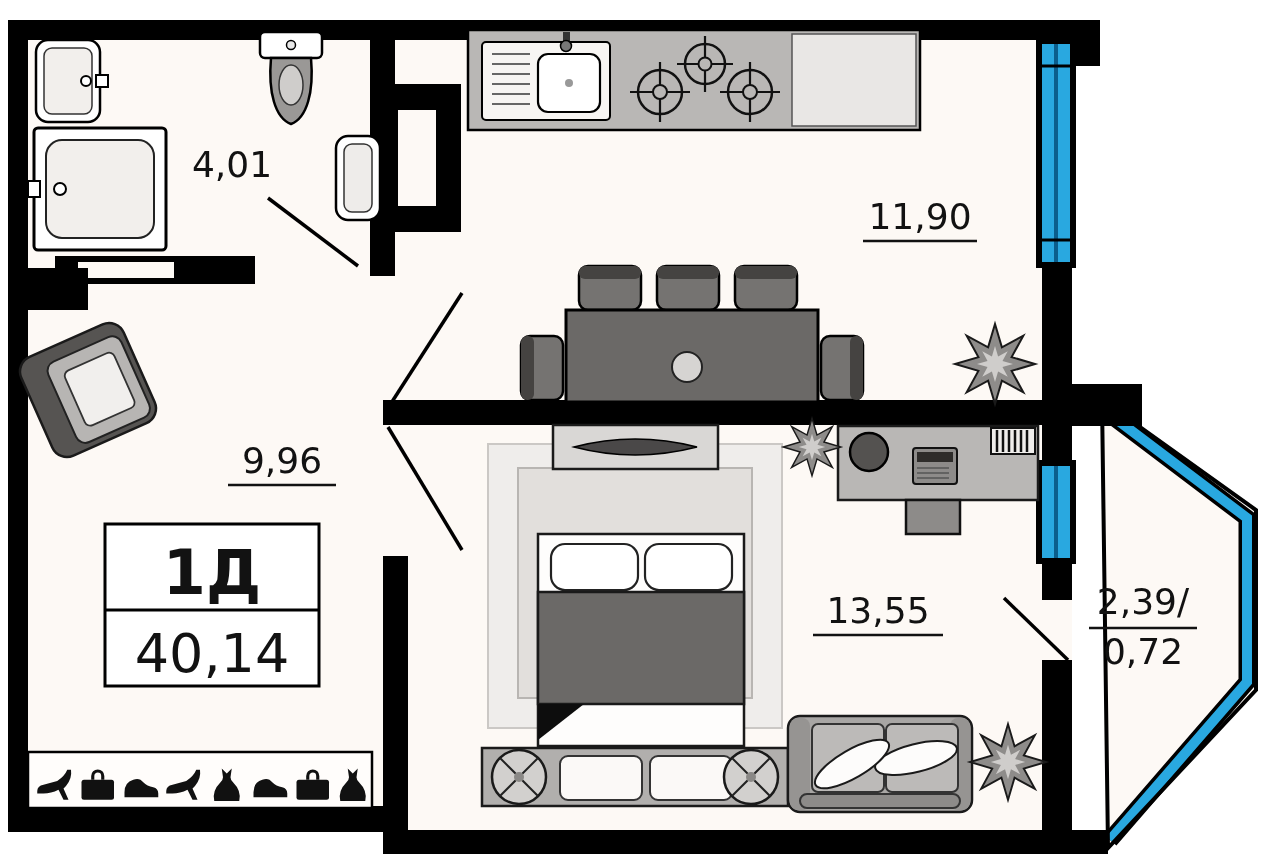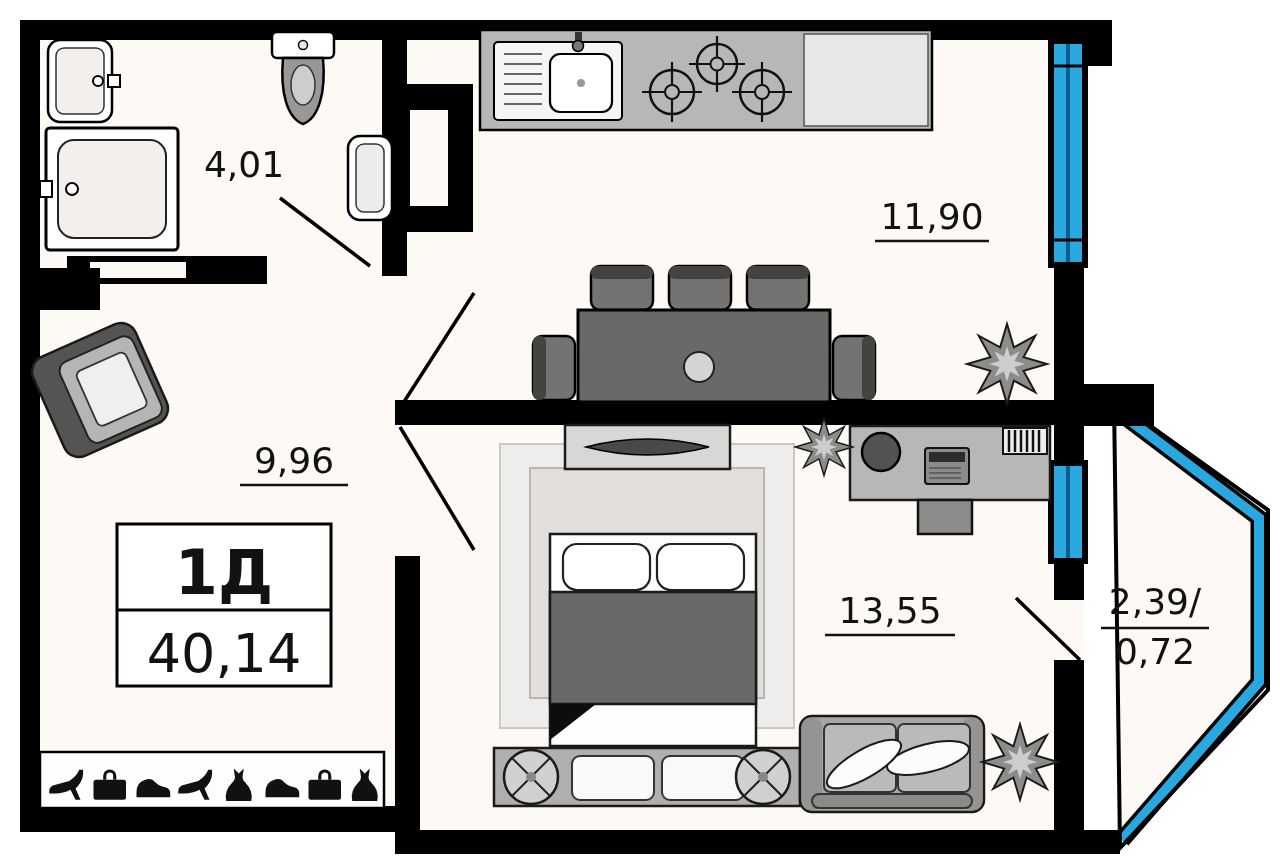--- a/index.html
+++ b/index.html
@@ -1,16 +1,16 @@
 <!DOCTYPE html>
 <html><head>
 <meta charset="utf-8">
 <style>
   html,body{margin:0;padding:0;background:#ffffff;}
-  .plan-wrap{width:1244px;height:861px;position:relative;font-family:"DejaVu Sans","Liberation Sans",sans-serif;padding-left:12px;}
+  .plan-wrap{width:1244px;height:861px;position:relative;font-family:"DejaVu Sans","Liberation Sans",sans-serif;}
   svg{display:block;}
   text{font-family:"DejaVu Sans","Liberation Sans",sans-serif;fill:#121212;}
   .area-label{font-size:36px;}
   .stamp-type{font-size:62px;font-weight:bold;}
   .stamp-area{font-size:54px;}
 </style>
 </head>
 <body>
 
 <div class="plan-wrap">

